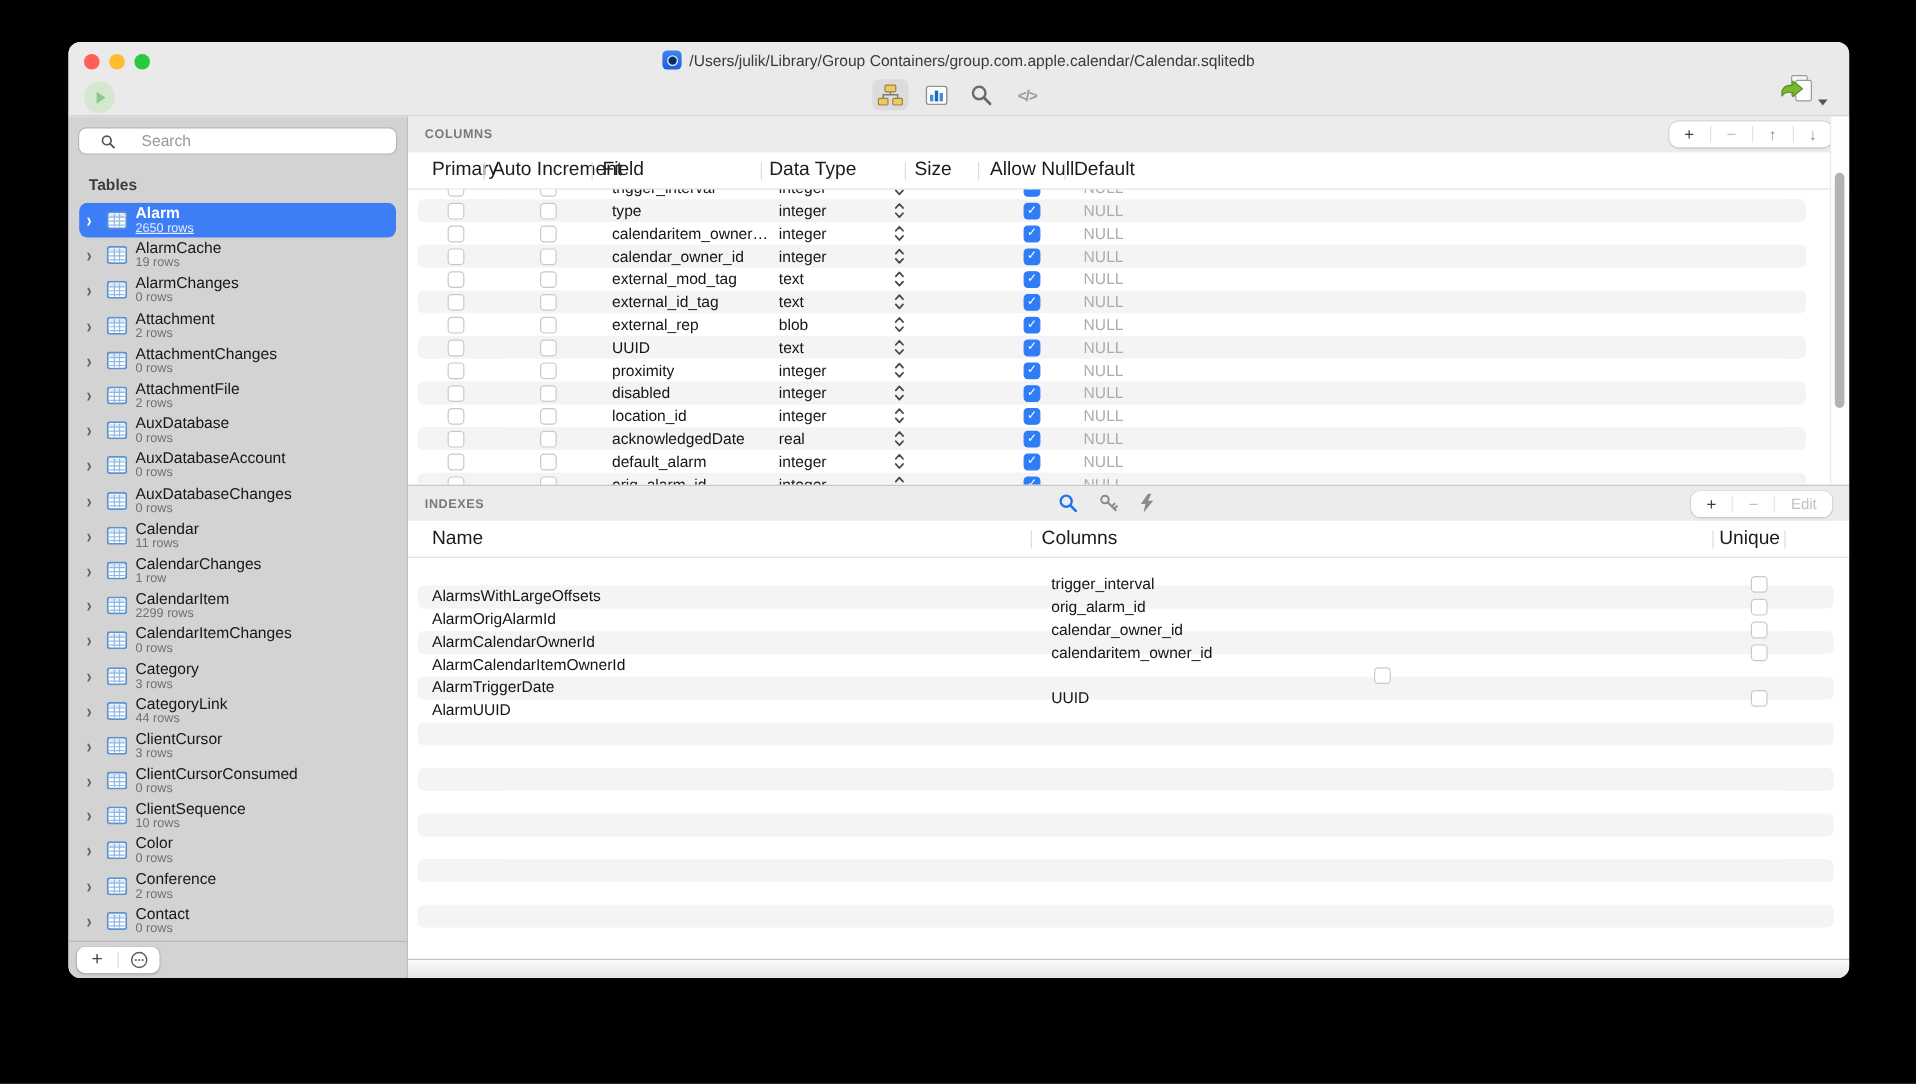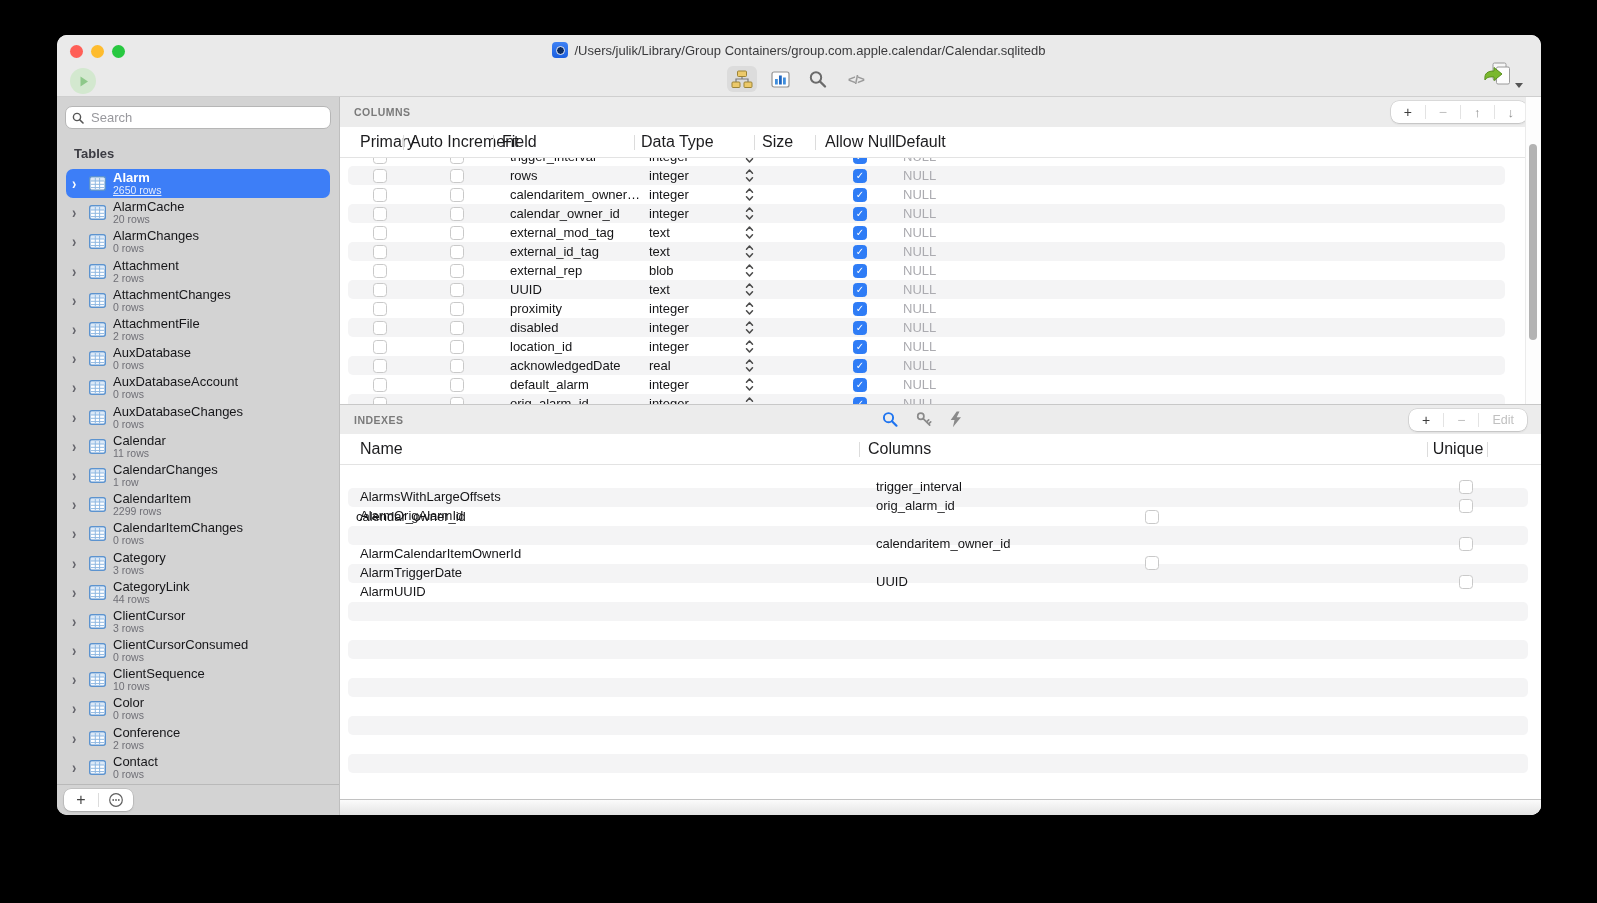--- a/index.html
+++ b/index.html
@@ -24,21 +24,21 @@
   .tb-ic{width:30px;height:26px;border-radius:6px;display:flex;align-items:center;justify-content:center;border:none;background:transparent;padding:0;}
   .tb-ic.sel{background:#dcdcdc;}
   .code-glyph{font-size:13px;color:#9a9a9a;font-weight:700;letter-spacing:-1px;}
   .export-area{position:absolute;right:18px;top:26px;display:flex;align-items:flex-end;gap:2px;border:none;background:transparent;padding:0;}
   .caret-down{width:0;height:0;border-left:4px solid transparent;border-right:4px solid transparent;border-top:5px solid #555;margin-bottom:2px;}
   
   .appbody{flex:1;display:flex;min-height:0;}
   
   .sidebar{width:283px;flex:0 0 283px;background:#d3d3d3;border-right:1px solid #bfbfbf;display:flex;flex-direction:column;min-height:0;}
   .search-wrap{margin:9px 8px 0;height:23px;background:#fff;border:1px solid #b6b6b6;border-radius:7px;
-    display:flex;align-items:center;padding:0 6px;gap:5px;justify-content:space-between;}
+    display:flex;align-items:center;padding:0 18px;gap:20px;justify-content:space-between;}
   .search-wrap input{border:none;outline:none;flex:1;font-size:13px;color:#222;background:transparent;
     font-family:"Liberation Sans",sans-serif;}
   .search-wrap input::placeholder{color:#98989d;}
   .side-label{margin-top:17px;padding-left:17px;font-size:13px;font-weight:600;color:#3c3c43;height:15px;line-height:15px;}
   .tables-list{margin-top:8px;flex:1;overflow:hidden;display:flex;flex-direction:column;}
   .side-item{flex:0 0 29.2px;margin:0 9px;border-radius:7px;display:flex;align-items:center;padding-left:6px;cursor:default;}
   .side-item .chev{width:15px;font-size:13px;font-weight:700;color:#63636a;transform:scaleY(1.3);}
   .side-item .ticon{margin:0 7px 0 2px;display:flex;}
   .side-texts{display:flex;flex-direction:column;gap:0;}
   .tname{font-size:13px;line-height:14px;color:#17171a;}
@@ -197,21 +197,21 @@
     <span class="chev">›</span>
     <span class="ticon">
       <svg width="17" height="15" viewBox="0 0 17 15">
         <rect x="0.75" y="0.75" width="15.5" height="13.5" rx="2" fill="#fff" stroke="#5c93cf" stroke-width="1.5"></rect>
         <rect x="2" y="2" width="13.5" height="3" fill="#dce9f7"></rect>
         <path d="M2 5 H15 M2 8.3 H15 M2 11.6 H15 M6.3 2 V13 M10.6 2 V13" stroke="#8fb8e2" stroke-width="1"></path>
       </svg>
     </span>
     <span class="side-texts">
       <span class="tname">AlarmCache</span>
-      <span class="trows">20 rows</span>
+      <span class="trows">19 rows</span>
     </span>
   </div>
 
   <div class="side-item">
     <span class="chev">›</span>
     <span class="ticon">
       <svg width="17" height="15" viewBox="0 0 17 15">
         <rect x="0.75" y="0.75" width="15.5" height="13.5" rx="2" fill="#fff" stroke="#5c93cf" stroke-width="1.5"></rect>
         <rect x="2" y="2" width="13.5" height="3" fill="#dce9f7"></rect>
         <path d="M2 5 H15 M2 8.3 H15 M2 11.6 H15 M6.3 2 V13 M10.6 2 V13" stroke="#8fb8e2" stroke-width="1"></path>
@@ -570,21 +570,21 @@
     <span class="cell c-default">NULL</span>
   </div>
 
   <div class="crow grid7 stripe">
     <span class="cell c-primary">
                 <span class="cb"></span>
               </span>
     <span class="cell c-auto">
                 <span class="cb"></span>
               </span>
-    <span class="cell c-field">rows</span>
+    <span class="cell c-field">type</span>
     <span class="cell c-type">
       <span>integer</span>
       <svg width="9" height="15" viewBox="0 0 9 15">
         <path d="M1.5 5.3 L4.5 2 L7.5 5.3" fill="none" stroke="#4a4a4a" stroke-width="1.5" stroke-linecap="round" stroke-linejoin="round"></path>
         <path d="M1.5 9.7 L4.5 13 L7.5 9.7" fill="none" stroke="#4a4a4a" stroke-width="1.5" stroke-linecap="round" stroke-linejoin="round"></path>
       </svg>
     </span>
     <span class="cell c-size"></span>
     <span class="cell c-null">
                 <span class="cb checked"></span>
@@ -917,20 +917,21 @@
   <div class="irow grid4 stripe">
     <span class="cell i-name">AlarmOrigAlarmId</span>
     <span class="cell i-cols">orig_alarm_id</span>
     <span class="cell i-unique">
                 <span class="cb"></span>
               </span>
     <span class="cell"></span>
   </div>
 
   <div class="irow grid4">
+    <span class="cell i-name">AlarmCalendarOwnerId</span>
     <span class="cell i-cols">calendar_owner_id</span>
     <span class="cell i-unique">
                 <span class="cb"></span>
               </span>
     <span class="cell"></span>
   </div>
 
   <div class="irow grid4 stripe">
     <span class="cell i-name">AlarmCalendarItemOwnerId</span>
     <span class="cell i-cols">calendaritem_owner_id</span>

